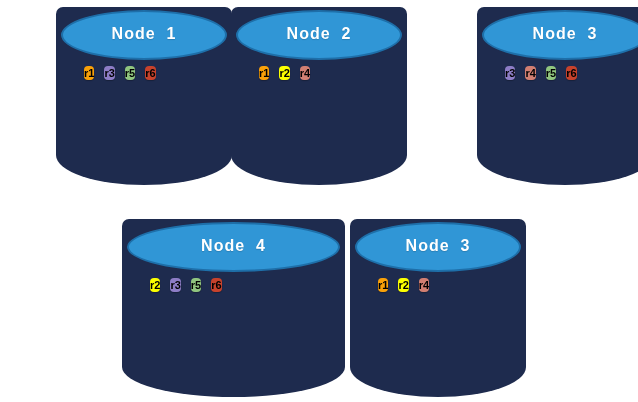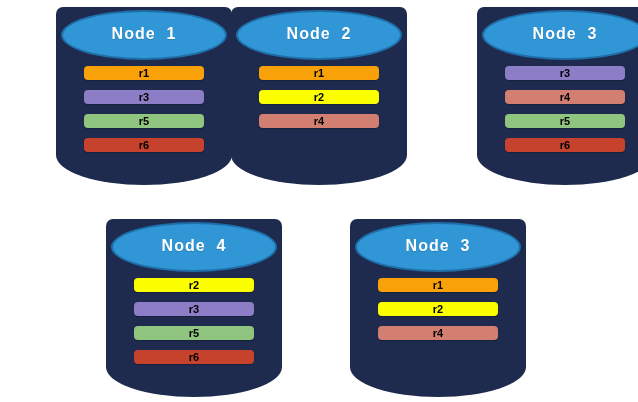--- a/index.html
+++ b/index.html
@@ -47,41 +47,41 @@
     font-size: 16px;
     letter-spacing: 1px;
     white-space: pre;
     padding-bottom: 2px;
     text-shadow: 0 1px 1px rgba(0,0,0,0.15);
   }
   .bars {
     position: absolute;
     left: 28px; right: 28px; top: 59px;
     display: flex;
-    flex-direction: column;
+    flex-direction: row;
     gap: 10px;
   }
   .bar {
     height: 14px;
     border-radius: 4px;
     display: flex;
     align-items: center;
     justify-content: center;
     box-shadow: 0 1px 1px rgba(0,0,0,0.25);
   }
   .bar span {
     color: var(--bartext, #000000);
     font-weight: bold;
     font-size: 11px;
     line-height: 1;
   }
   .n1 { left: 12px;  top: 7px; margin-left: 44px; }
   .n2 { left: 231px; top: 7px; }
   .n3 { left: 445px; top: 7px; margin-left: 32px; }
-  .n4 { left: 106px; top: 219px; }
+  .n4 { left: 122px; top: 219px; padding-left: 47px; }
   .n5 { left: 350px; top: 219px; }
 </style>
 </head>
 <body style="background: rgb(255, 255, 255);">
 
 <div class="canvas">
 
   <div class="node n1">
     <div class="cyl-body"></div>
     <div class="cyl-top">

